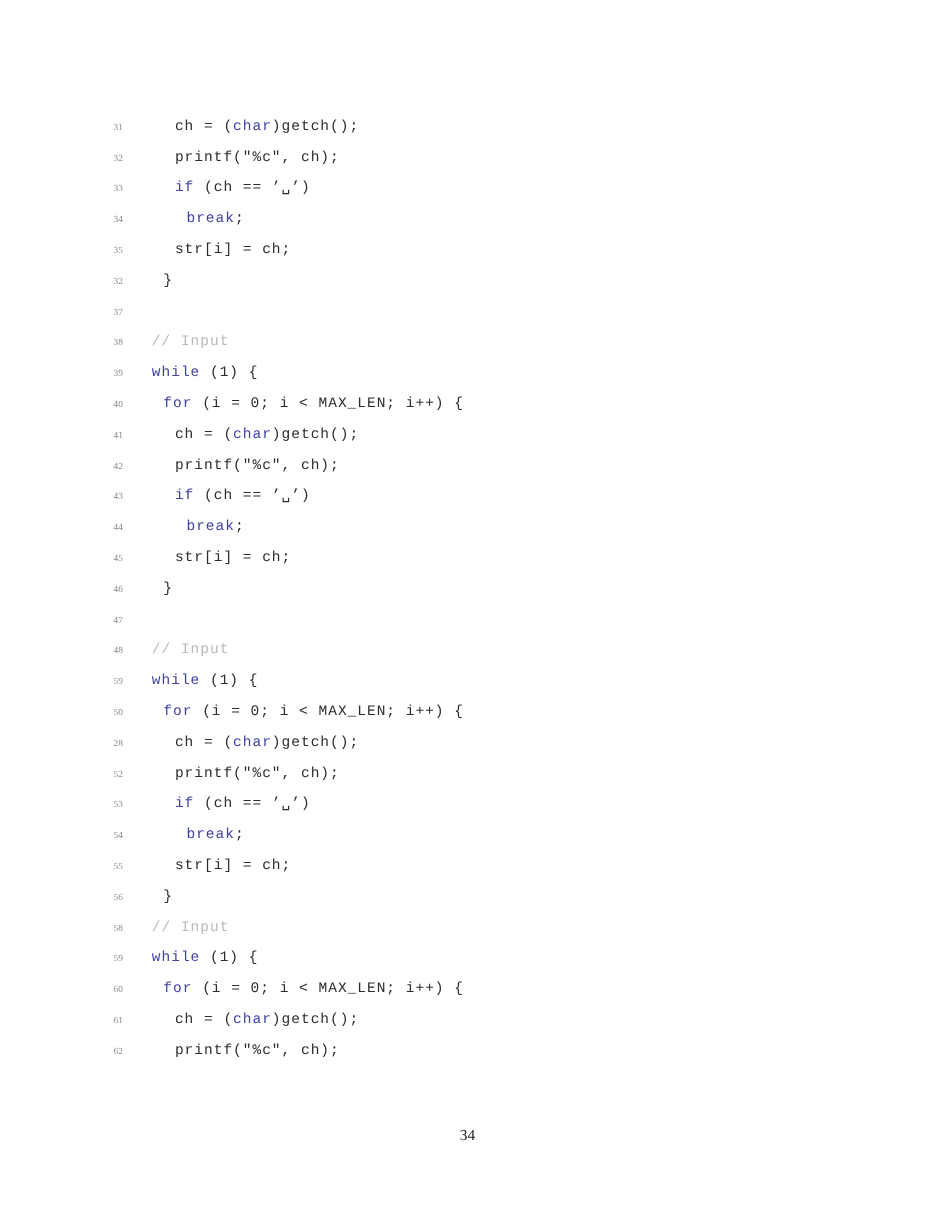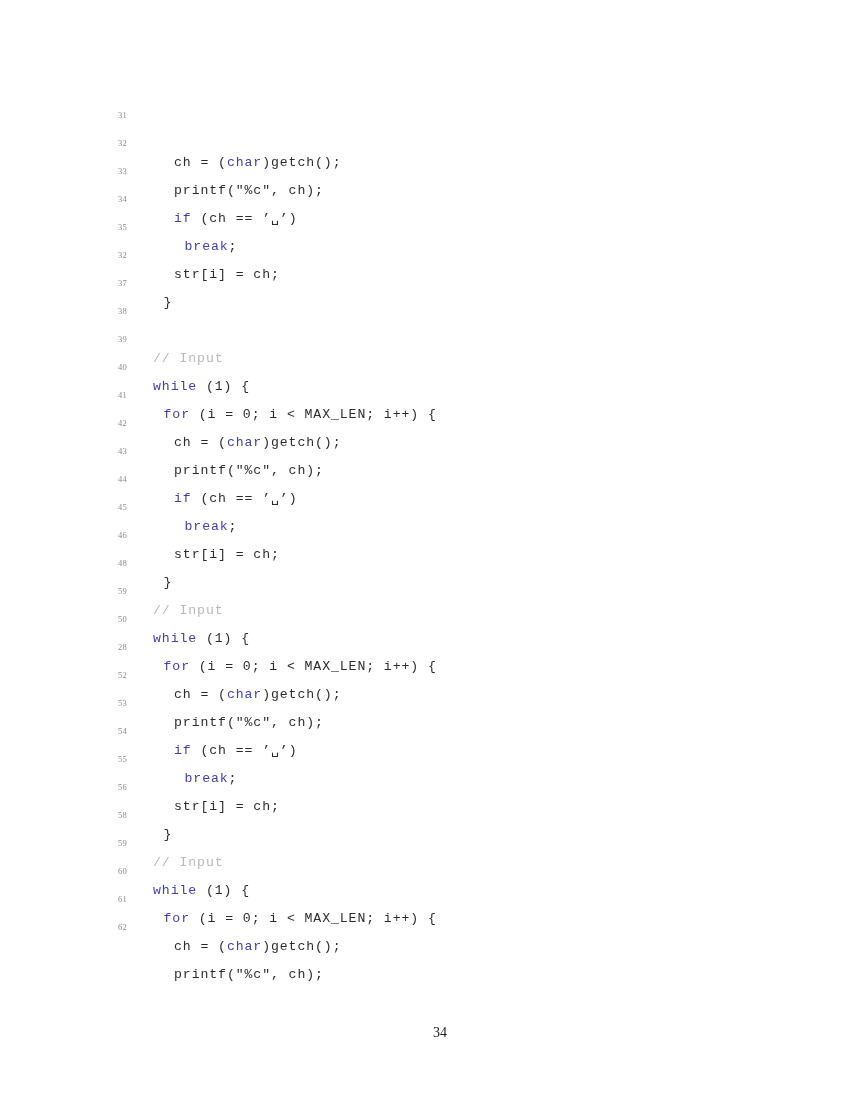--- a/index.html
+++ b/index.html
@@ -11,21 +11,21 @@
     width: 850px;
     height: 1099px;
     position: relative;
     overflow: hidden;
     font-family: "Liberation Serif", serif;
     -webkit-font-smoothing: antialiased;
   }
 
   #page {
     position: absolute;
-    left: 15px;
+    left: 0;
     top: 0;
     width: 748px;
     height: 1099px;
     background: #ffffff;
   }
 
   
   #listing {
     position: absolute;
     left: 0px;
@@ -56,21 +56,20 @@
   .codetext {
     position: absolute;
     left: 138px;
     top: 0;
     font-family: "Liberation Mono", "DejaVu Sans Mono", monospace;
     font-size: 13.2px;
     line-height: 28px;
     letter-spacing: 0.9px;
     color: #2c2c2c;
     white-space: pre;
-    margin-top: 48px;
   }
 
   .kw      { color: #4141a3; }
   .cmt     { color: #b9b9b9; }
   .plain   { color: #2c2c2c; }
 
   
   #pagenum {
     position: absolute;
     left: 0;
@@ -97,20 +96,21 @@
       <div class="code-line"><span class="lineno">37</span><span class="codetext" style="left: 138px;"></span></div>
       <div class="code-line"><span class="lineno">38</span><span class="codetext" style="left: 138px;"><span class="cmt">// Input</span></span></div>
       <div class="code-line"><span class="lineno">39</span><span class="codetext" style="left: 138px;"><span class="kw">while</span><span class="plain"> (1) {</span></span></div>
       <div class="code-line"><span class="lineno">40</span><span class="codetext" style="left: 148.5px;"><span class="kw">for</span><span class="plain"> (i = 0; i &lt; MAX_LEN; i++) {</span></span></div>
       <div class="code-line"><span class="lineno">41</span><span class="codetext" style="left: 159px;"><span class="plain">ch = (</span><span class="kw">char</span><span class="plain">)getch();</span></span></div>
       <div class="code-line"><span class="lineno">42</span><span class="codetext" style="left: 159px;"><span class="plain">printf("%c", ch);</span></span></div>
       <div class="code-line"><span class="lineno">43</span><span class="codetext" style="left: 159px;"><span class="kw">if</span><span class="plain"> (ch == </span><span class="plain">’␣’</span><span class="plain">)</span></span></div>
       <div class="code-line"><span class="lineno">44</span><span class="codetext" style="left: 169.5px;"><span class="kw">break</span><span class="plain">;</span></span></div>
       <div class="code-line"><span class="lineno">45</span><span class="codetext" style="left: 159px;"><span class="plain">str[i] = ch;</span></span></div>
       <div class="code-line"><span class="lineno">46</span><span class="codetext" style="left: 148.5px;"><span class="plain">}</span></span></div>
+      <div class="code-line"><span class="lineno">47</span><span class="codetext" style="left: 138px;"></span></div>
       <div class="code-line"><span class="lineno">48</span><span class="codetext" style="left: 138px;"><span class="cmt">// Input</span></span></div>
       <div class="code-line"><span class="lineno">59</span><span class="codetext" style="left: 138px;"><span class="kw">while</span><span class="plain"> (1) {</span></span></div>
       <div class="code-line"><span class="lineno">50</span><span class="codetext" style="left: 148.5px;"><span class="kw">for</span><span class="plain"> (i = 0; i &lt; MAX_LEN; i++) {</span></span></div>
       <div class="code-line"><span class="lineno">28</span><span class="codetext" style="left: 159px;"><span class="plain">ch = (</span><span class="kw">char</span><span class="plain">)getch();</span></span></div>
       <div class="code-line"><span class="lineno">52</span><span class="codetext" style="left: 159px;"><span class="plain">printf("%c", ch);</span></span></div>
       <div class="code-line"><span class="lineno">53</span><span class="codetext" style="left: 159px;"><span class="kw">if</span><span class="plain"> (ch == </span><span class="plain">’␣’</span><span class="plain">)</span></span></div>
       <div class="code-line"><span class="lineno">54</span><span class="codetext" style="left: 169.5px;"><span class="kw">break</span><span class="plain">;</span></span></div>
       <div class="code-line"><span class="lineno">55</span><span class="codetext" style="left: 159px;"><span class="plain">str[i] = ch;</span></span></div>
       <div class="code-line"><span class="lineno">56</span><span class="codetext" style="left: 148.5px;"><span class="plain">}</span></span></div>
       <div class="code-line"><span class="lineno">58</span><span class="codetext" style="left: 138px;"><span class="cmt">// Input</span></span></div>

